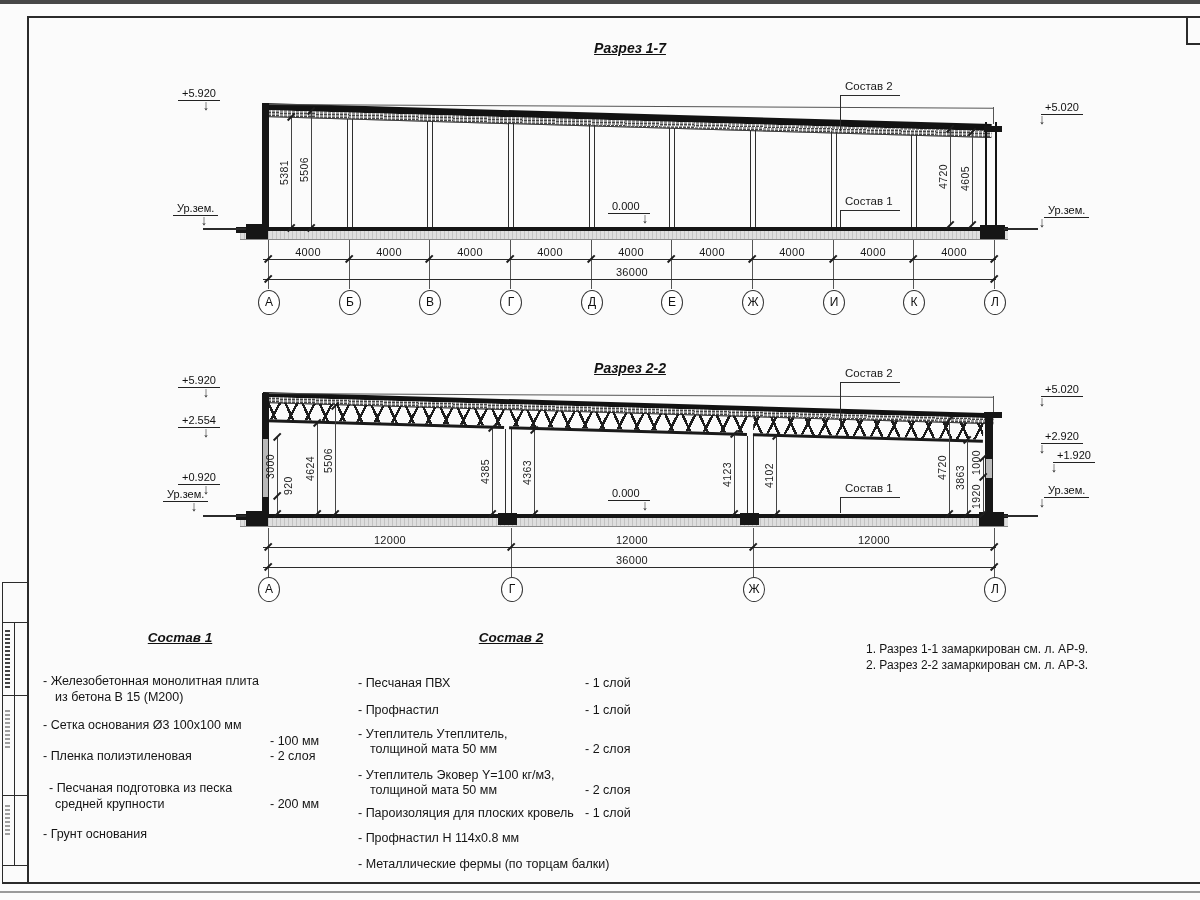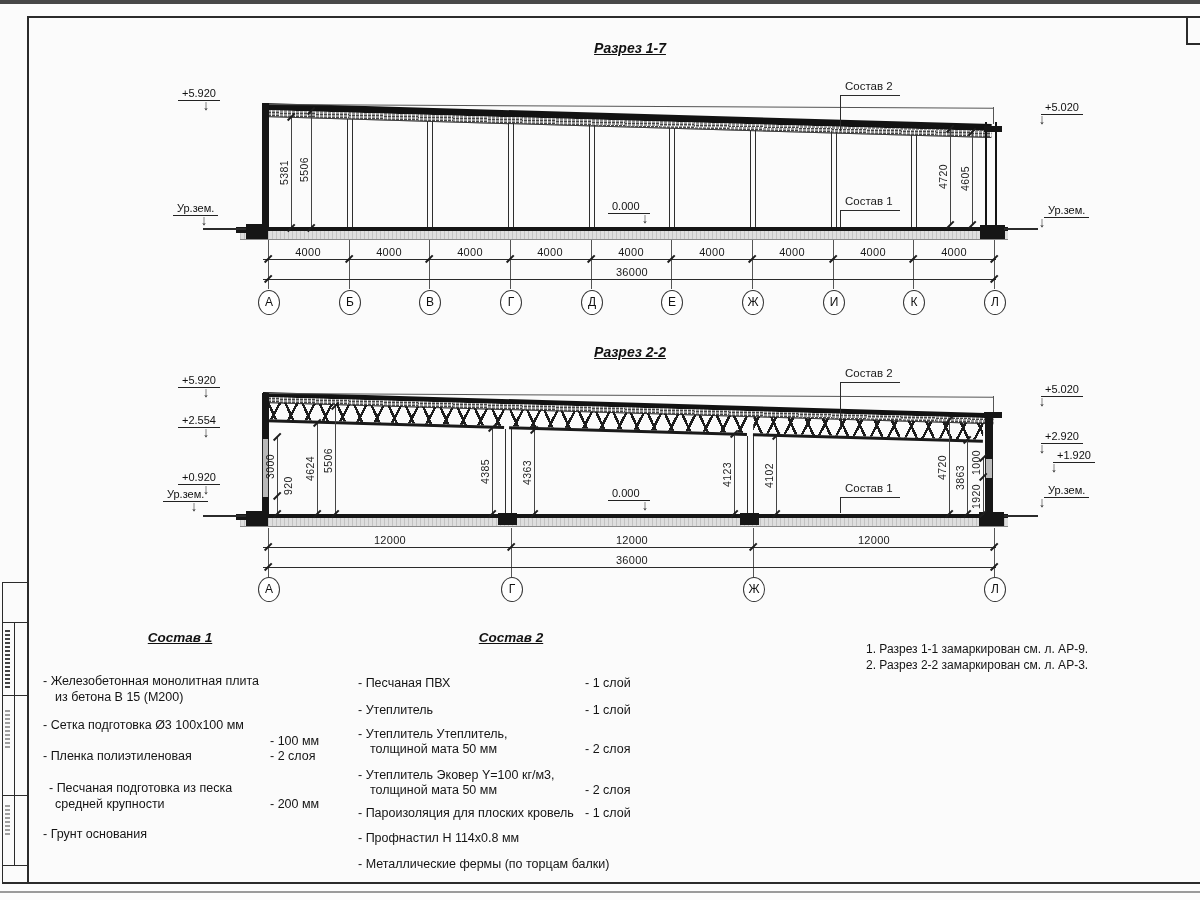--- a/index.html
+++ b/index.html
@@ -162,21 +162,21 @@
   <div class="circ" style="left:339px;top:290px;">Б</div>
   <div class="circ" style="left:419px;top:290px;">В</div>
   <div class="circ" style="left:500px;top:290px;">Г</div>
   <div class="circ" style="left:581px;top:290px;">Д</div>
   <div class="circ" style="left:661px;top:290px;">Е</div>
   <div class="circ" style="left:742px;top:290px;">Ж</div>
   <div class="circ" style="left:823px;top:290px;">И</div>
   <div class="circ" style="left:903px;top:290px;">К</div>
   <div class="circ" style="left:984px;top:290px;">Л</div>
 
-  <div class="stitle" style="left:560px;top:344px;text-decoration:underline;">Разрез 2-2</div>
+  <div class="stitle" style="left:560px;top:360px;text-decoration:underline;">Разрез 2-2</div>
 
   <div class="abs" style="left:263px;top:392px;width:731px;height:28px;transform:rotate(1.66deg);transform-origin:0 0;">
     <div style="height:5px;background:#121212;"></div>
     <div class="speck" style="height:5px;border-bottom:1px solid #3a3a3a;"></div>
     <div class="lattice abs" style="left:5px;top:10px;width:237px;height:17px;border-bottom:3px solid #1a1a1a;"></div>
     <div class="lattice abs" style="left:247px;top:10px;width:238px;height:17px;border-bottom:3px solid #1a1a1a;"></div>
     <div class="lattice abs" style="left:491px;top:10px;width:230px;height:17px;border-bottom:3px solid #1a1a1a;"></div>
   </div>
   <div class="abs" style="left:263px;top:393px;width:731px;height:1px;background:#555;transform:rotate(0.3deg);transform-origin:0 0;"></div>
   <div class="ln" style="left:993px;top:396px;width:1px;height:20px;background:#555;"></div>
@@ -295,32 +295,32 @@
   <div class="txt dimlbl" style="left:600px;top:554px;width:64px;">36000</div>
   <div class="circ" style="left:258px;top:577px;">А</div>
   <div class="circ" style="left:501px;top:577px;">Г</div>
   <div class="circ" style="left:743px;top:577px;">Ж</div>
   <div class="circ" style="left:984px;top:577px;">Л</div>
 
   <div class="stitle" style="left:110px;top:630px;font-size:13.5px;">Состав 1</div>
   <div class="li" style="left:43px;top:674px;">- Железобетонная  монолитная плита</div>
   <div class="li" style="left:55px;top:690px;">из бетона В 15 (М200)</div>
   <div class="li" style="left:270px;top:690px;margin-top:44px;">- 100 мм</div>
-  <div class="li" style="left:43px;top:718px;">- Сетка подготовка Ø3 100x100 мм</div>
+  <div class="li" style="left:43px;top:718px;">- Сетка основания Ø3 100x100 мм</div>
   <div class="li" style="left:43px;top:749px;">- Пленка полиэтиленовая</div>
   <div class="li" style="left:270px;top:749px;">-  2 слоя</div>
   <div class="li" style="left:49px;top:781px;">- Песчаная подготовка из песка</div>
   <div class="li" style="left:55px;top:797px;">средней крупности</div>
   <div class="li" style="left:270px;top:797px;">- 200 мм</div>
   <div class="li" style="left:43px;top:827px;">- Грунт основания</div>
 
   <div class="stitle" style="left:441px;top:630px;font-size:13.5px;">Состав 2</div>
   <div class="li" style="left:358px;top:676px;">- Песчаная ПВХ</div>
   <div class="li" style="left:585px;top:676px;">- 1 слой</div>
-  <div class="li" style="left:358px;top:703px;">- Утеплитель</div>
+  <div class="li" style="left:358px;top:703px;">- Профнастил</div>
   <div class="li" style="left:585px;top:703px;">- 1 слой</div>
   <div class="li" style="left:358px;top:727px;">- Утеплитель Утеплитель,</div>
   <div class="li" style="left:370px;top:742px;">толщиной мата 50 мм</div>
   <div class="li" style="left:585px;top:742px;">- 2 слоя</div>
   <div class="li" style="left:358px;top:768px;">- Утеплитель Эковер Y=100 кг/м3,</div>
   <div class="li" style="left:370px;top:783px;">толщиной мата 50 мм</div>
   <div class="li" style="left:585px;top:783px;">- 2 слоя</div>
   <div class="li" style="left:358px;top:806px;">- Пароизоляция для плоских кровель</div>
   <div class="li" style="left:585px;top:806px;">- 1 слой</div>
   <div class="li" style="left:358px;top:831px;">- Профнастил Н 114x0.8 мм</div>

